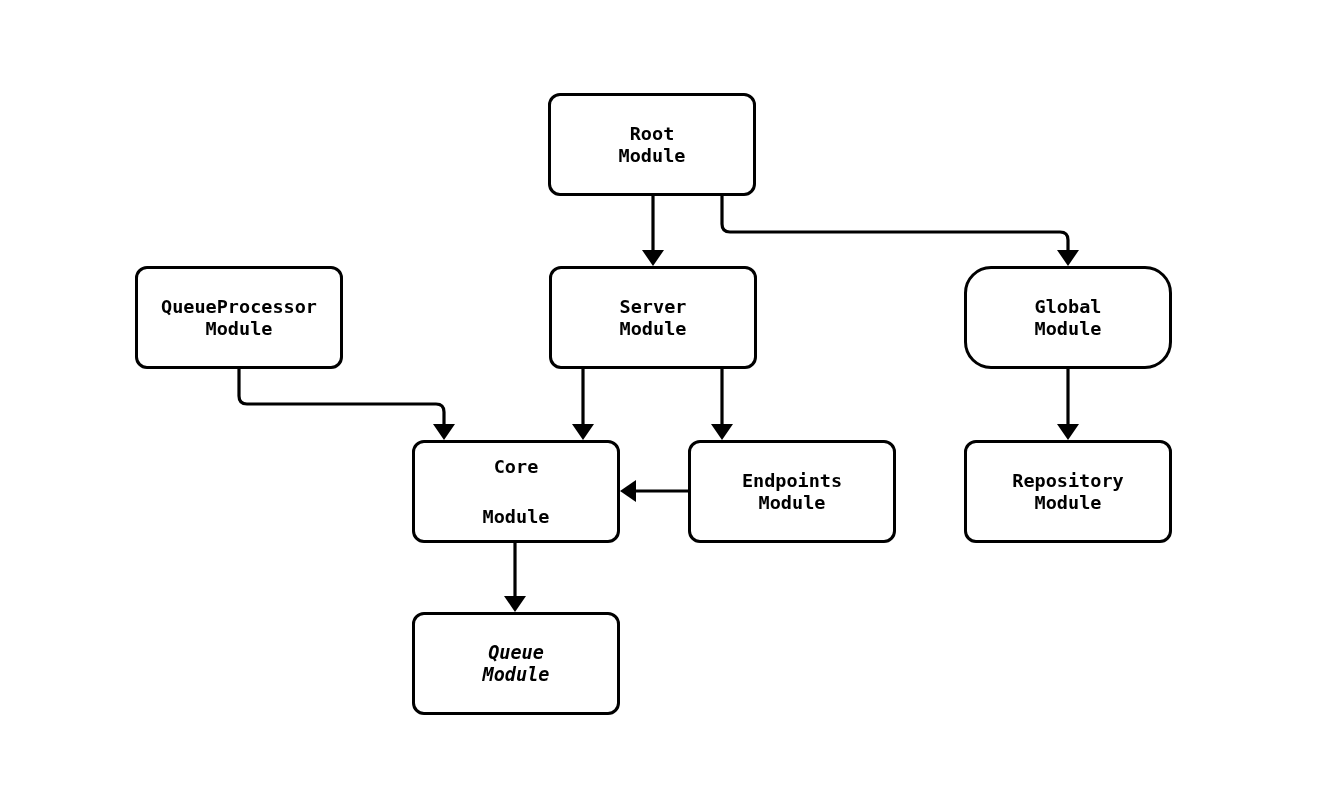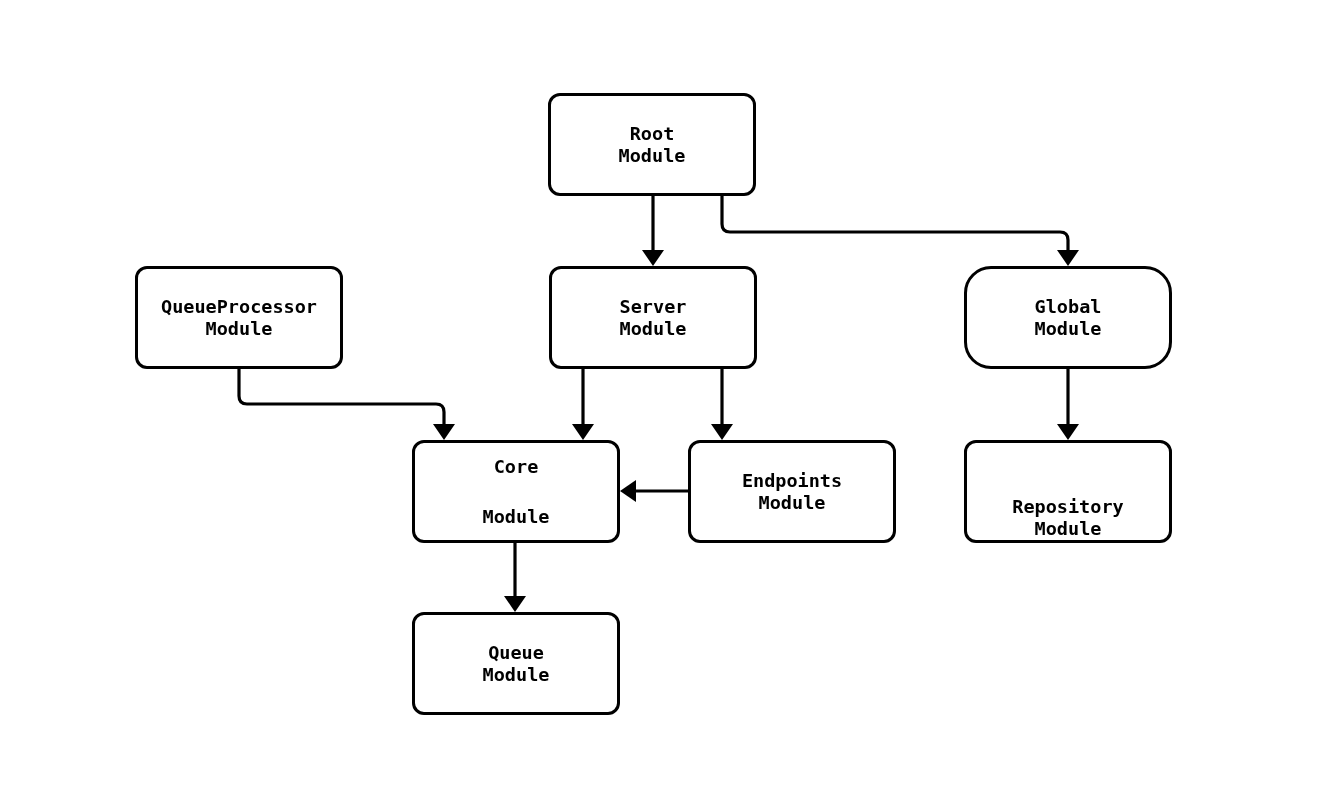--- a/index.html
+++ b/index.html
@@ -125,23 +125,23 @@
   <div class="node" style="left:412px; top:440px;gap:28px;">
     <span>Core</span>
     <span>Module</span>
   </div>
 
   <div class="node" style="left:688px; top:440px;">
     <span>Endpoints</span>
     <span>Module</span>
   </div>
 
-  <div class="node" style="left:964px; top:440px;justify-content:flex-end;">
+  <div class="node" style="left:964px; top:440px;">
     <span>Repository</span>
     <span>Module</span>
   </div>
 
-  <div class="node" style="left:412px; top:612px;">
+  <div class="node" style="left:412px; top:612px;font-style:italic;">
     <span>Queue</span>
     <span>Module</span>
   </div>
 
 </div>
 
 </body></html>

